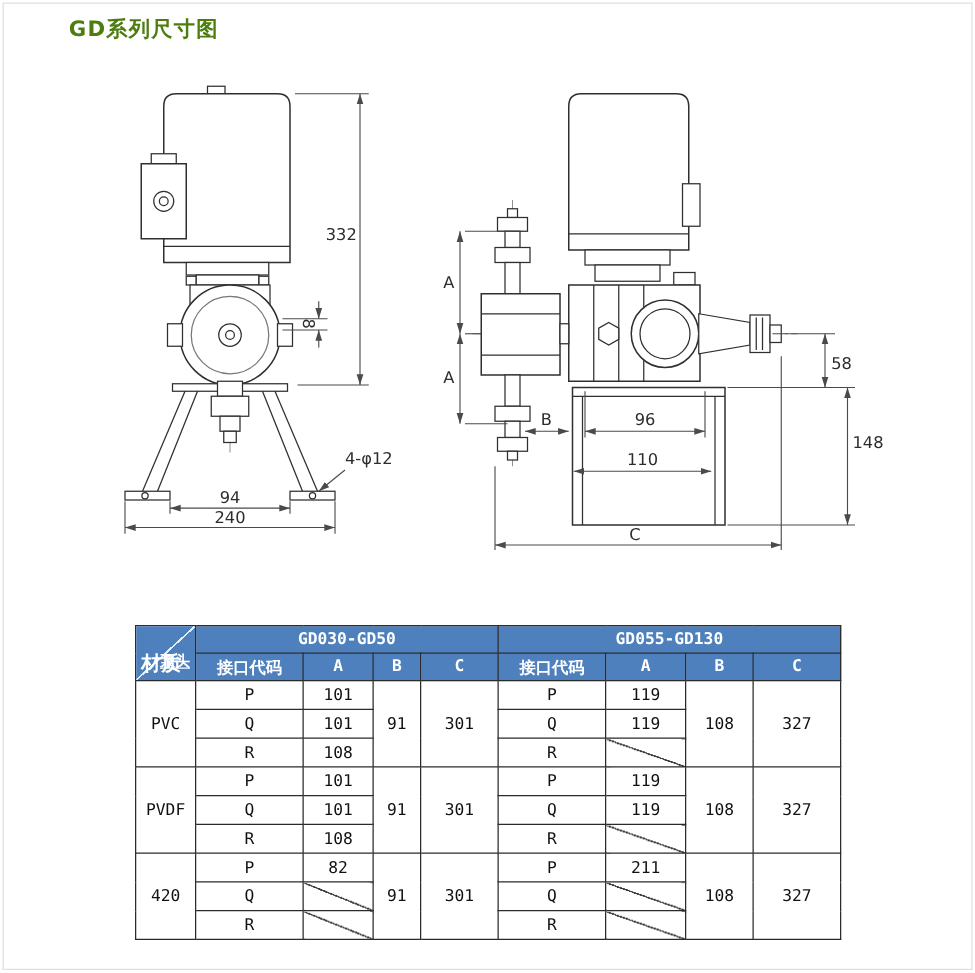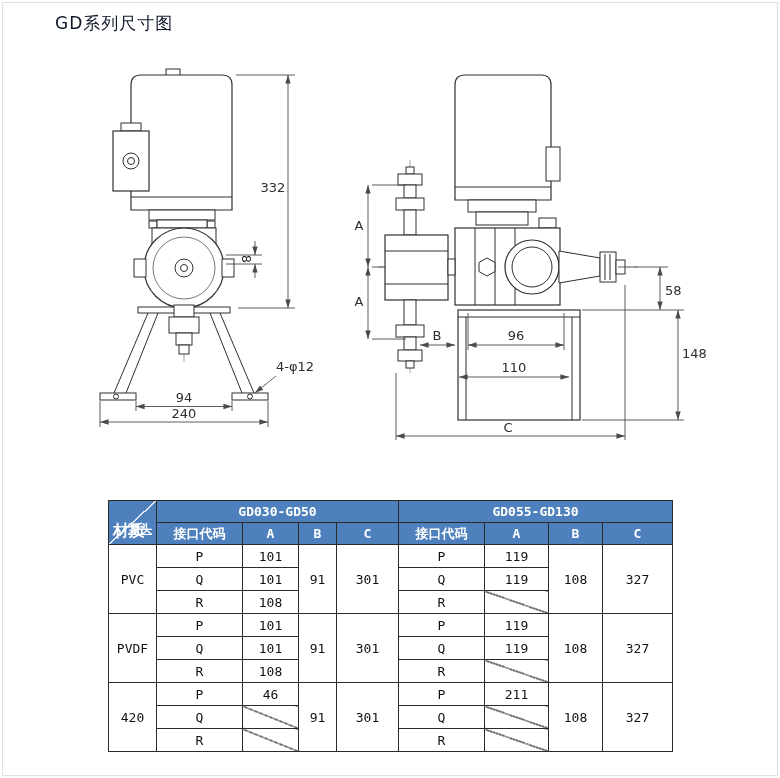--- a/index.html
+++ b/index.html
@@ -1,20 +1,20 @@
 <!DOCTYPE html>
 <html><head>
 <meta charset="utf-8">
 <style>
   *{margin:0;padding:0;box-sizing:border-box;}
   html,body{width:780px;height:778px;background:#fff;overflow:hidden;
     font-family:"DejaVu Sans","Liberation Sans",sans-serif;position:relative;}
   .page{position:absolute;inset:2px;border:1px solid #e0e0e0;background:#fff;}
-  .title{position:absolute;left:55px;top:12px;font-size:17px;font-weight:normal;
-    color:#0f172a;letter-spacing:1px;}
+  .title{position:absolute;left:55px;top:12px;font-size:17px;font-weight:bold;
+    color:#4d7c0f;letter-spacing:1px;}
   svg{position:absolute;overflow:visible;}
   #front-view{left:92px;top:55px;}
   #side-view{left:348px;top:55px;}
   .part{fill:#fff;stroke:#2f2f2f;stroke-width:1.2;}
   .part2{fill:#fff;stroke:#2f2f2f;stroke-width:1;}
   .nofill{fill:none;stroke:#2f2f2f;stroke-width:1;}
   .dim{stroke:#4a4a4a;stroke-width:0.9;fill:none;}
   .cl{stroke:#8f8f8f;stroke-width:0.8;stroke-dasharray:9 3 2 3;fill:none;}
   .dtxt{font-size:13px;fill:#2d2d2d;font-family:"DejaVu Sans",sans-serif;}
 
@@ -334,21 +334,21 @@
     <tr>
       <td>R</td>
       <td>108</td>
       <td>R</td>
       <td class="slash"></td>
     </tr>
 
     <tr>
       <td rowspan="3">420</td>
       <td>P</td>
-      <td>46</td>
+      <td>82</td>
       <td rowspan="3">91</td>
       <td rowspan="3">301</td>
       <td>P</td>
       <td>211</td>
       <td rowspan="3">108</td>
       <td rowspan="3">327</td>
     </tr>
     <tr>
       <td>Q</td>
       <td class="slash"></td>

